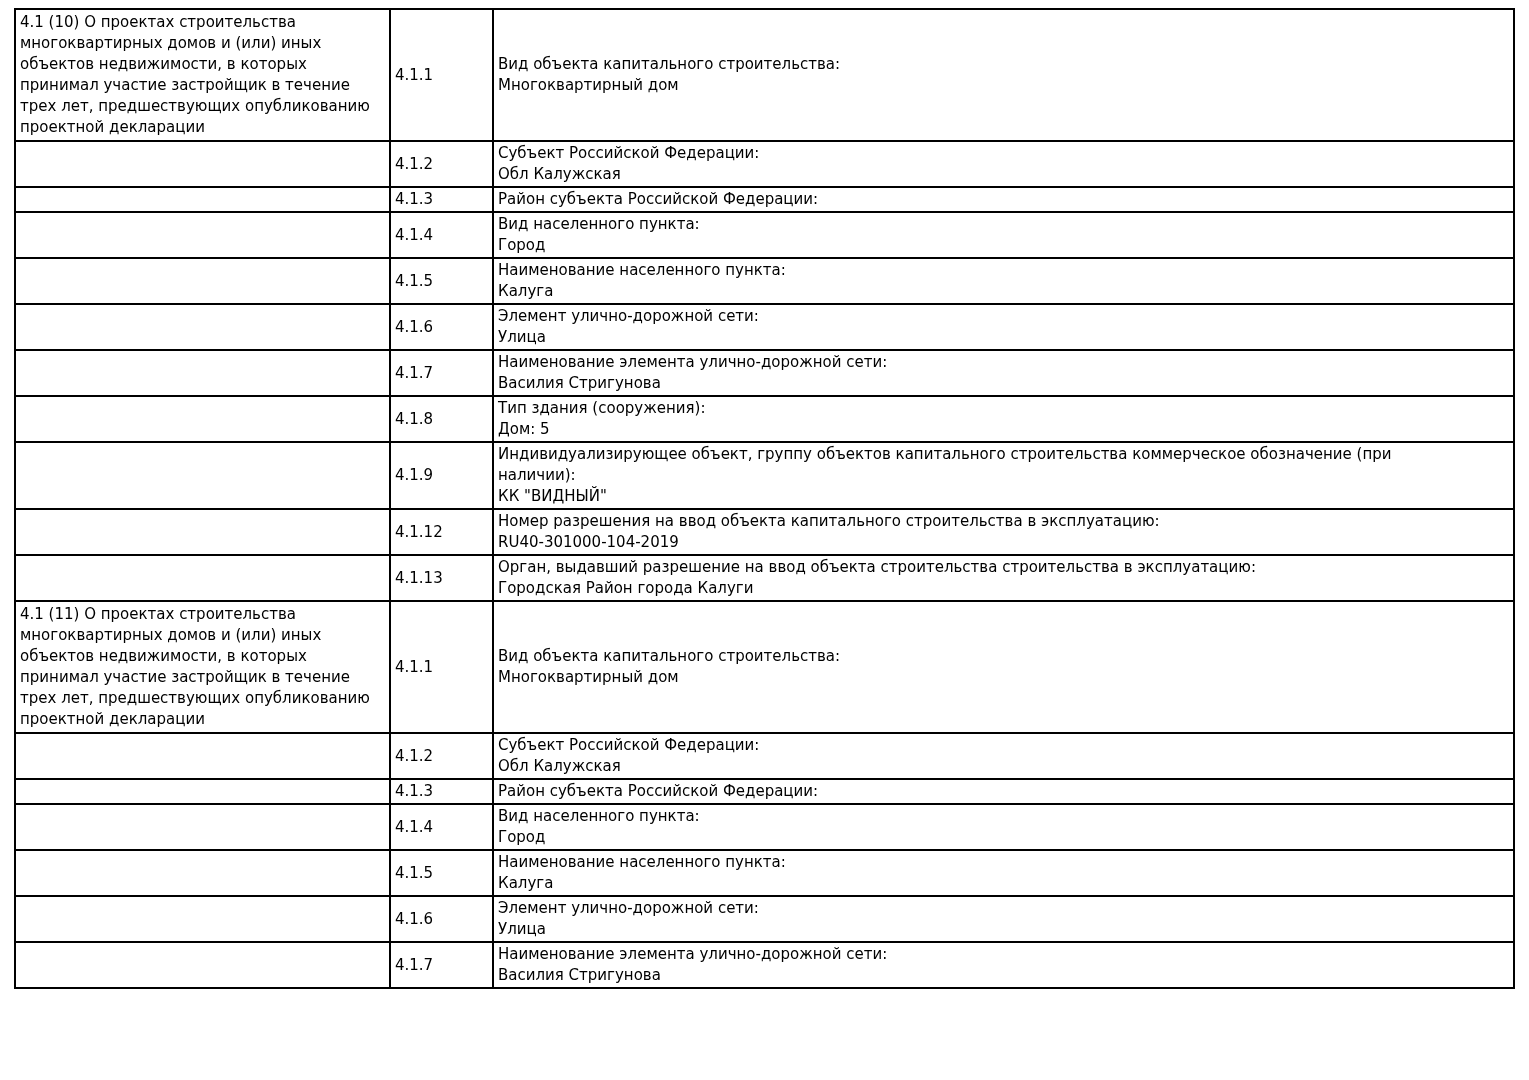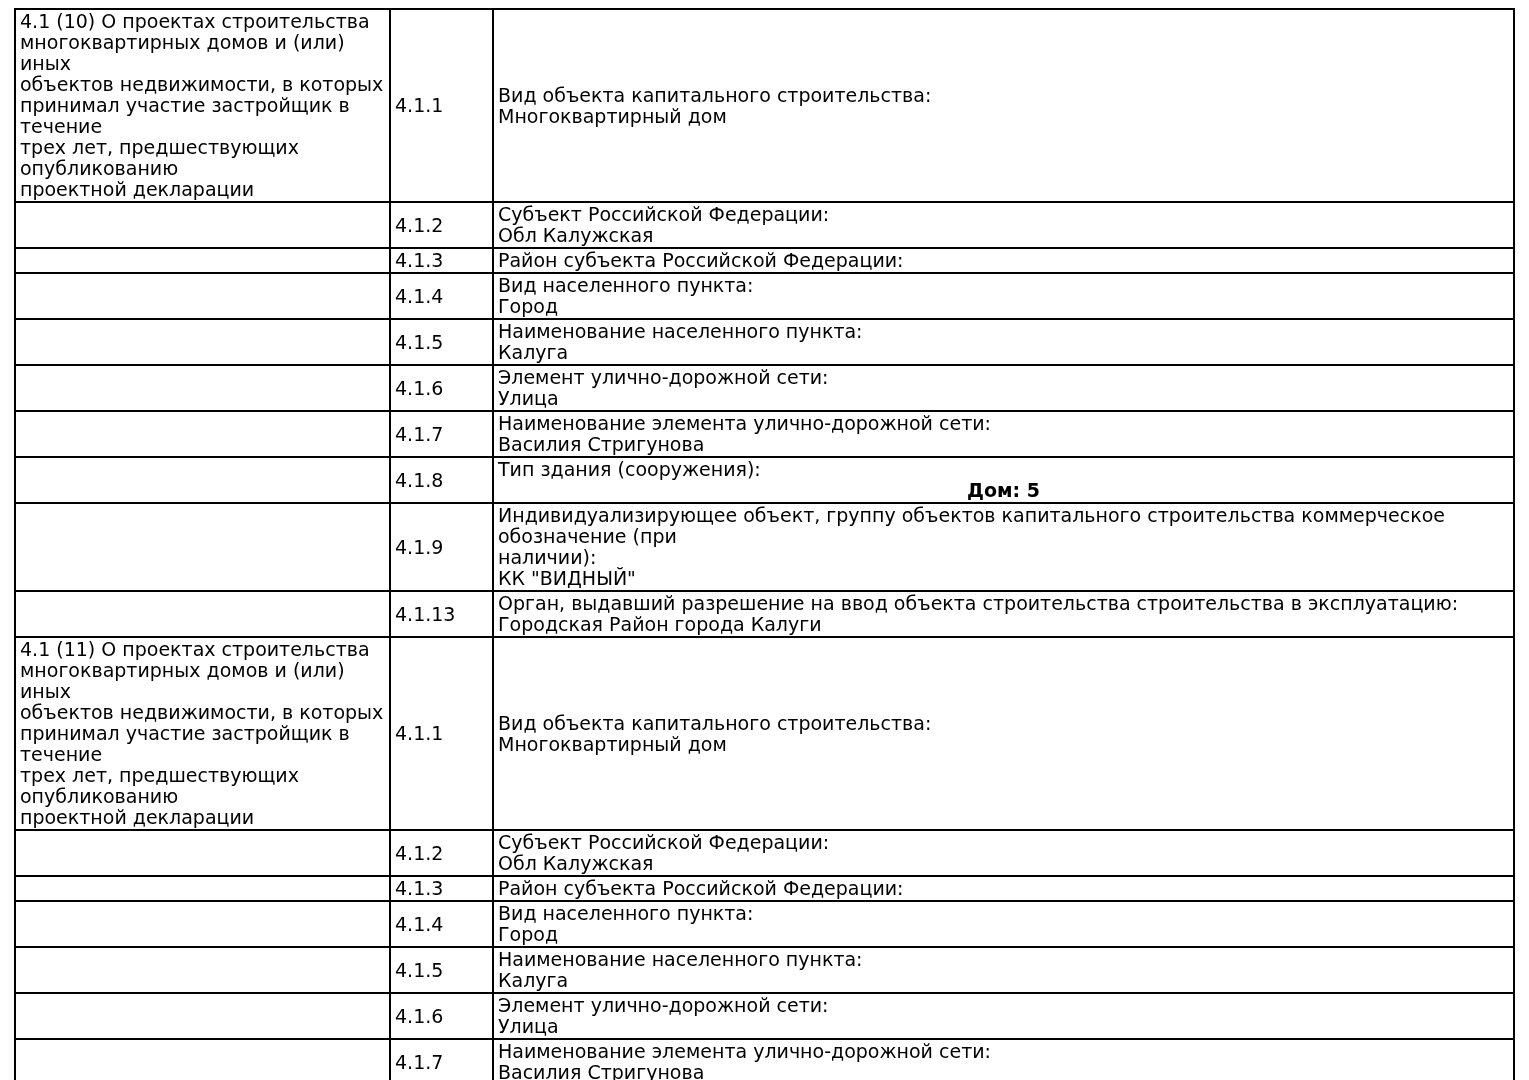--- a/index.html
+++ b/index.html
@@ -18,42 +18,42 @@
   }
   table.decl {
     border-collapse: collapse;
     table-layout: fixed;
     width: 1499px;
     background: #ffffff;
   }
   table.decl td {
     border: 2px solid #000000;
     padding: 1px 4px;
-    font-size: 19px;
+    font-size: 15px;
     line-height: 21px;
     vertical-align: middle;
     overflow: hidden;
     box-sizing: border-box;
   }
   col.c-desc  { width: 375px; }
   col.c-num   { width: 103px; }
   col.c-body  { width: 1021px; }
 
   td.desc {
     vertical-align: top;
     white-space: pre-line;
   }
   td.num { vertical-align: middle; margin-left: 32px; }
   tr.tall { height: 132px; }
   .label { white-space: pre-line; }
   .value {
     font-weight: 400;
     white-space: pre-line;
   }
-  .value.plain { font-weight: 700; text-align: center; }
+  .value.plain { font-weight: 400; }
   .value:empty { display: none; }
 </style>
 </head>
 <body>
 
 <div class="page">
   <table class="decl">
     <colgroup>
         <col class="c-desc">
         <col class="c-num">
@@ -134,20 +134,28 @@
       <td class="desc"></td>
       <td class="num">4.1.9</td>
       <td>
         <div class="label">Индивидуализирующее объект, группу объектов капитального строительства коммерческое обозначение (при
 наличии):</div>
         <div class="value">КК "ВИДНЫЙ"</div>
       </td>
     </tr>
     <tr>
       <td class="desc"></td>
+      <td class="num">4.1.12</td>
+      <td>
+        <div class="label">Номер разрешения на ввод объекта капитального строительства в эксплуатацию:</div>
+        <div class="value">RU40-301000-104-2019</div>
+      </td>
+    </tr>
+    <tr>
+      <td class="desc"></td>
       <td class="num">4.1.13</td>
       <td>
         <div class="label">Орган, выдавший разрешение на ввод объекта строительства строительства в эксплуатацию:</div>
         <div class="value">Городская Район города Калуги</div>
       </td>
     </tr>
 
     <tr class="tall">
       <td class="desc">4.1 (11) О проектах строительства
 многоквартирных домов и (или) иных

